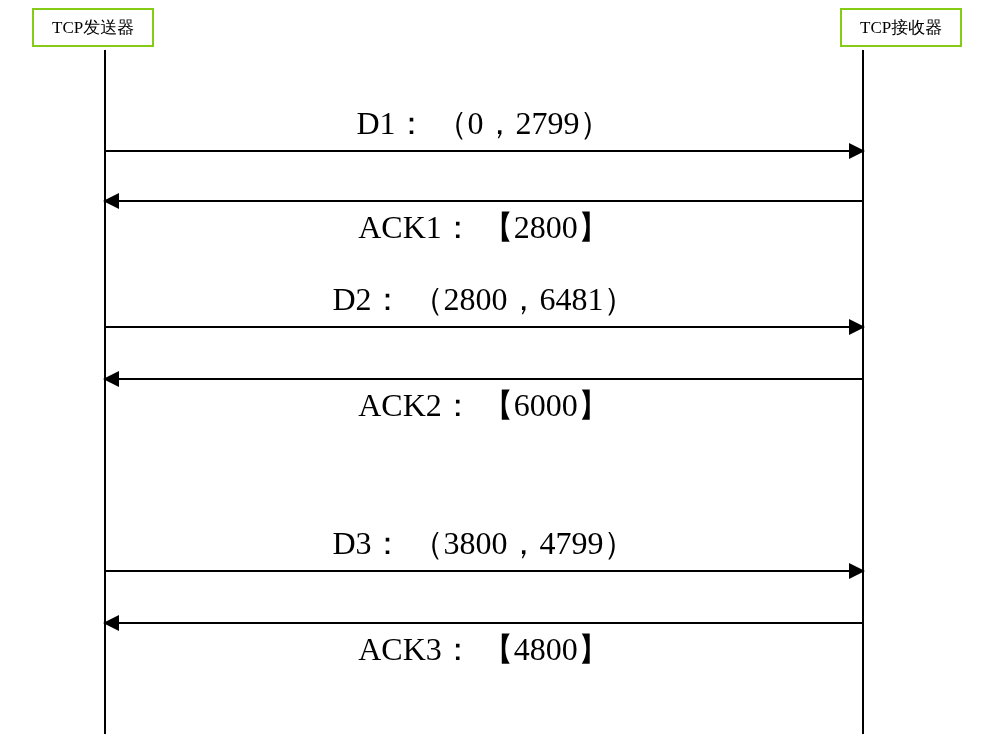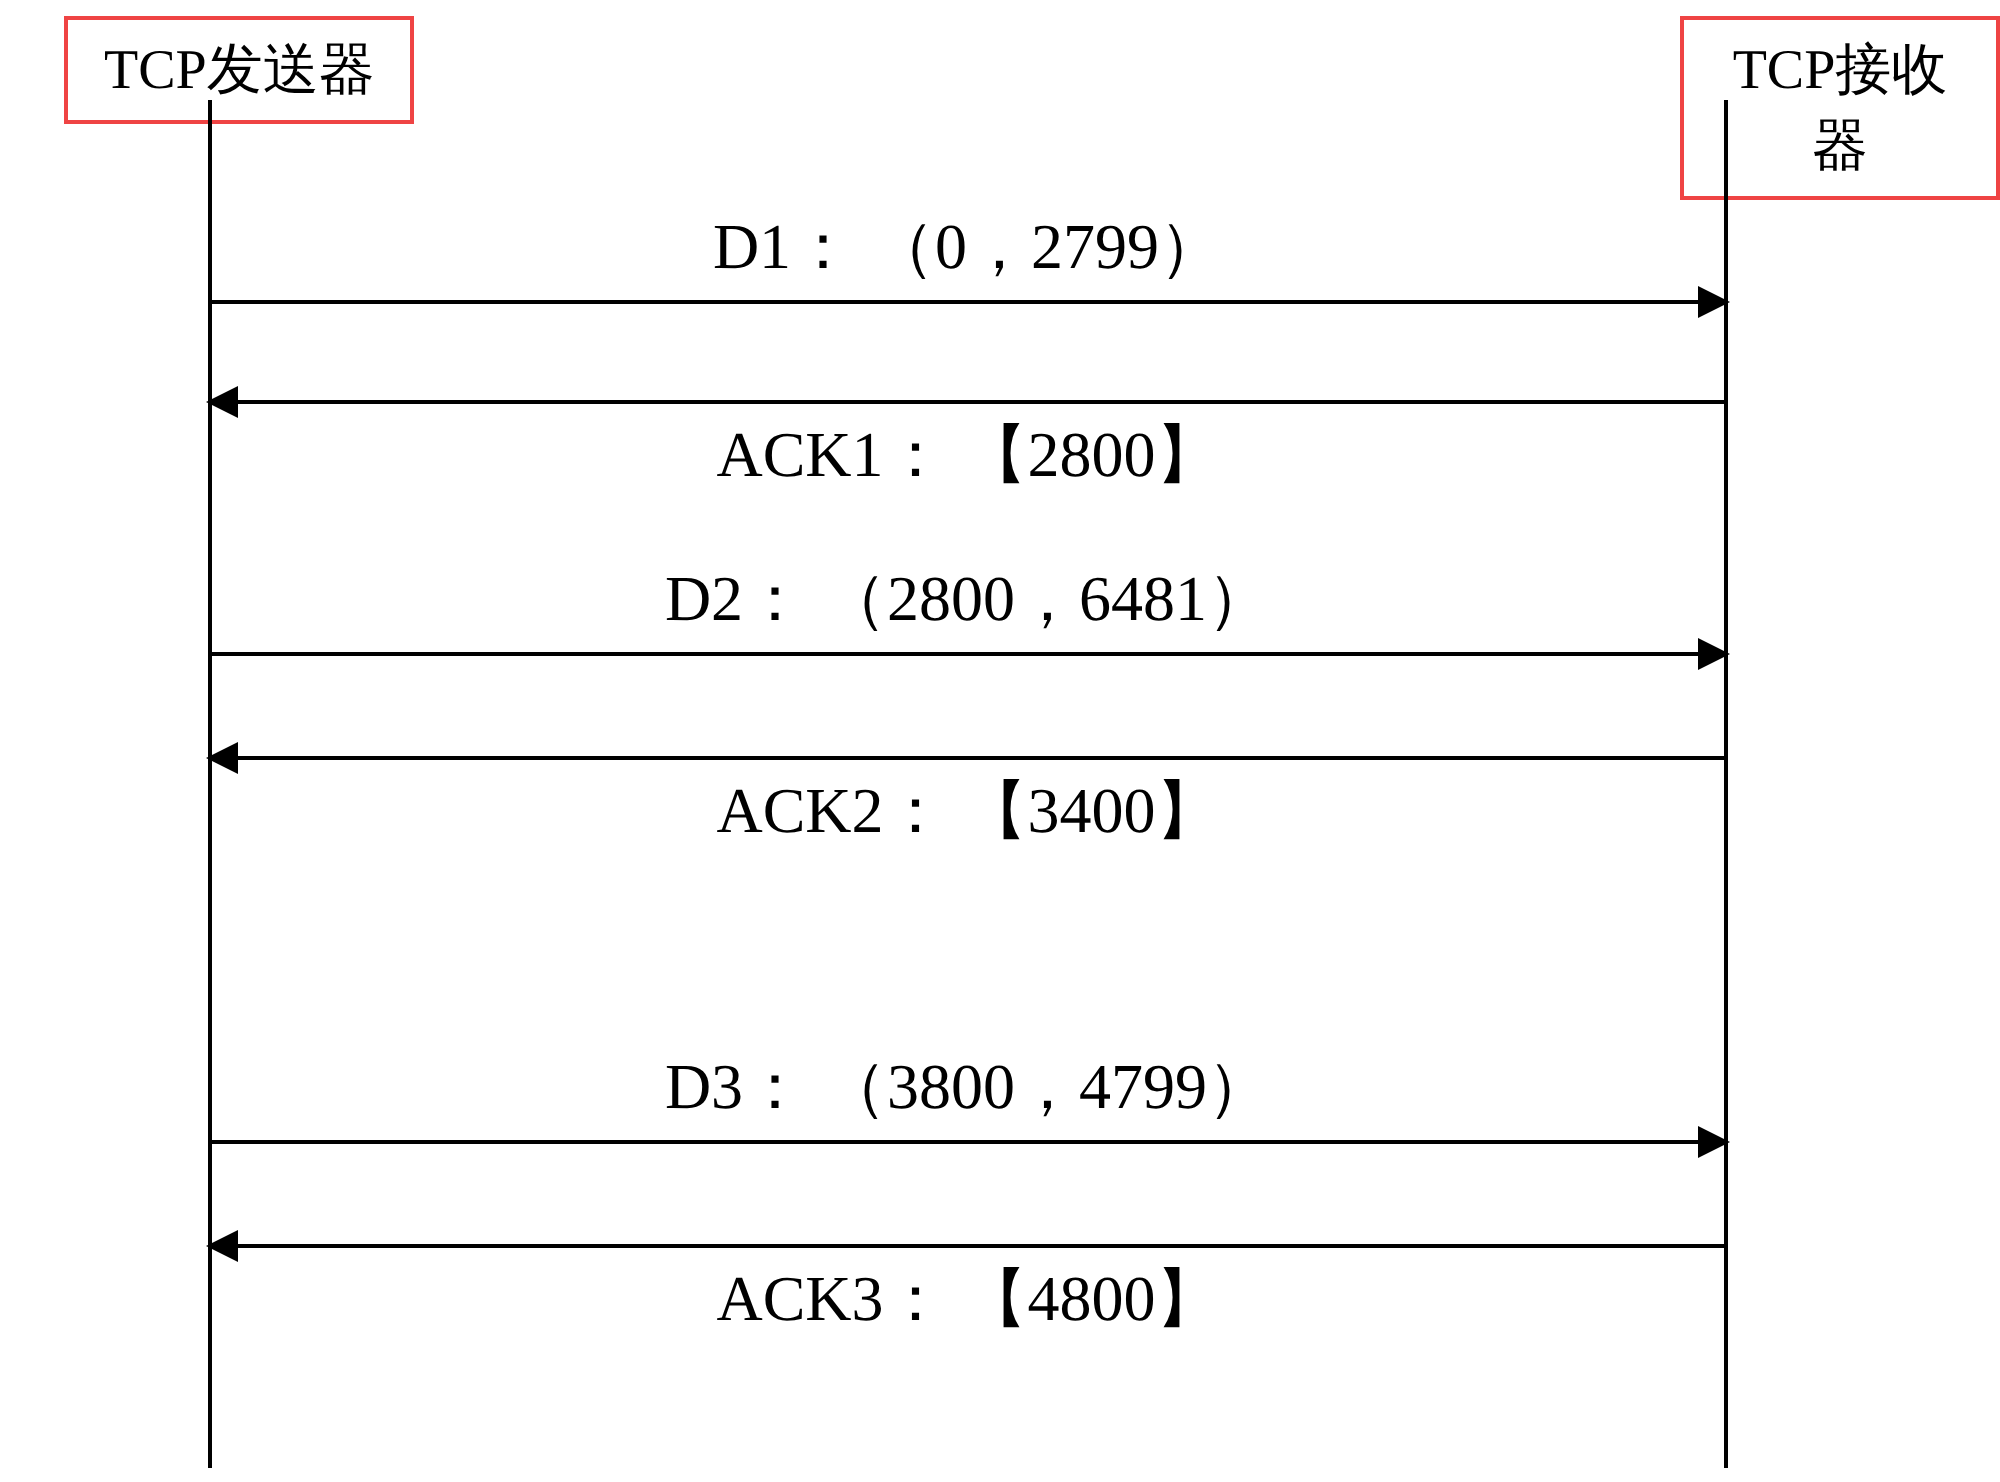--- a/index.html
+++ b/index.html
@@ -5,23 +5,23 @@
     * { margin: 0; padding: 0; box-sizing: border-box; }
     body {
       width: 1000px;
       height: 741px;
       background: #fff;
       font-family: "SimSun", serif;
       position: relative;
     }
     .participant-box {
       position: absolute;
-      border: 2px solid #ef4444;
+      border: 2px solid #84cc16;
       padding: 6px 18px;
-      font-size: 28px;
+      font-size: 17px;
       background: #fff;
       text-align: center;
     }
     .participant-sender { left: 32px; top: 8px; }
     .participant-receiver { left: 840px; top: 8px; }
 
     .lifeline {
       position: absolute;
       width: 2px;
       background: #000;
@@ -90,21 +90,21 @@
   <div class="msg-label" style="bottom:auto; top:6px;">ACK1： 【2800】</div>
 </div>
 
 <div class="msg" style="top:326px;">
   <div class="msg-label">D2： （2800，6481）</div>
   <div class="msg-line arrow-right"></div>
 </div>
 
 <div class="msg" style="top:378px;">
   <div class="msg-line arrow-left"></div>
-  <div class="msg-label" style="bottom:auto; top:6px;">ACK2： 【3400】</div>
+  <div class="msg-label" style="bottom:auto; top:6px;">ACK2： 【6000】</div>
 </div>
 
 <div class="msg" style="top:570px;">
   <div class="msg-label">D3： （3800，4799）</div>
   <div class="msg-line arrow-right"></div>
 </div>
 
 <div class="msg" style="top:622px;">
   <div class="msg-line arrow-left"></div>
   <div class="msg-label" style="bottom:auto; top:6px;">ACK3： 【4800】</div>

